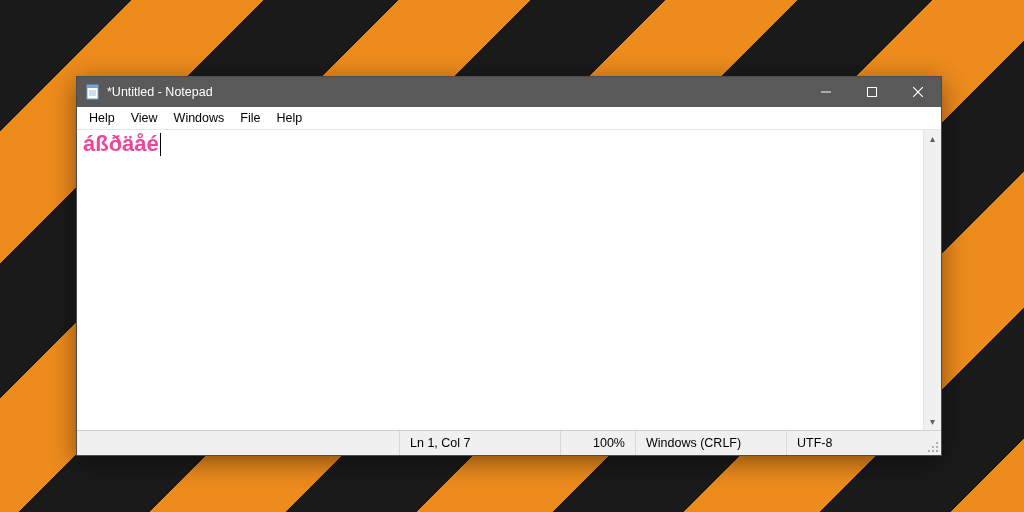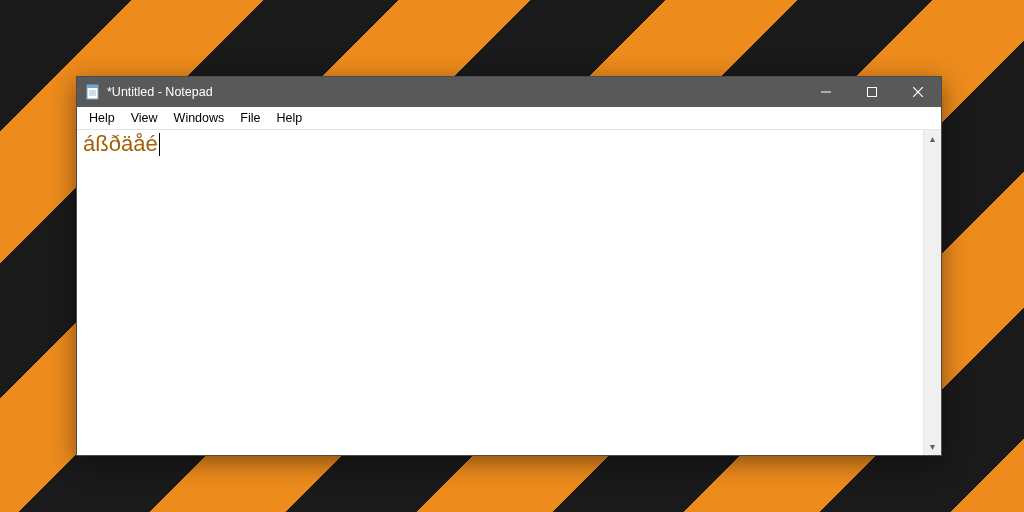--- a/index.html
+++ b/index.html
@@ -88,23 +88,24 @@
     position: relative;
     background: #ffffff;
     display: flex;
   }
   .text-surface {
     flex: 1 1 auto;
     padding: 2px 4px 2px 6px;
     font-family: "Segoe UI", "Arial", sans-serif;
     font-size: 22px;
     line-height: 1.05;
-    color: #a16207;
+    color: #ec4899;
     white-space: pre;
     letter-spacing: 0px;
+    font-weight: bold;
   }
   .text-surface .caret {
     display: inline-block;
     width: 1px;
     height: 1.05em;
     background: #000;
     vertical-align: text-bottom;
     margin-left: 1px;
   }
   .vscroll {
@@ -198,15 +199,32 @@
     </div>
 
     <div class="client">
       <div class="text-surface"><span>áßðäåé</span><span class="caret"></span></div>
       <div class="vscroll">
         <div class="arrow up">▴</div>
         <div class="arrow down">▾</div>
       </div>
     </div>
 
+    <div class="statusbar">
+      <div class="status-spacer"></div>
+      <div class="status-cell ln">Ln 1, Col 7</div>
+      <div class="status-cell zoom">100%</div>
+      <div class="status-cell eol">Windows (CRLF)</div>
+      <div class="status-cell enc">UTF-8</div>
+      <div class="grip">
+        <svg width="12" height="12" viewBox="0 0 12 12">
+          <circle cx="10" cy="2" r="1" fill="#9a9a9a"></circle>
+          <circle cx="6" cy="6" r="1" fill="#9a9a9a"></circle>
+          <circle cx="10" cy="6" r="1" fill="#9a9a9a"></circle>
+          <circle cx="2" cy="10" r="1" fill="#9a9a9a"></circle>
+          <circle cx="6" cy="10" r="1" fill="#9a9a9a"></circle>
+          <circle cx="10" cy="10" r="1" fill="#9a9a9a"></circle>
+        </svg>
+      </div>
+    </div>
 
   </div>
 </div>
 
 </body></html>

